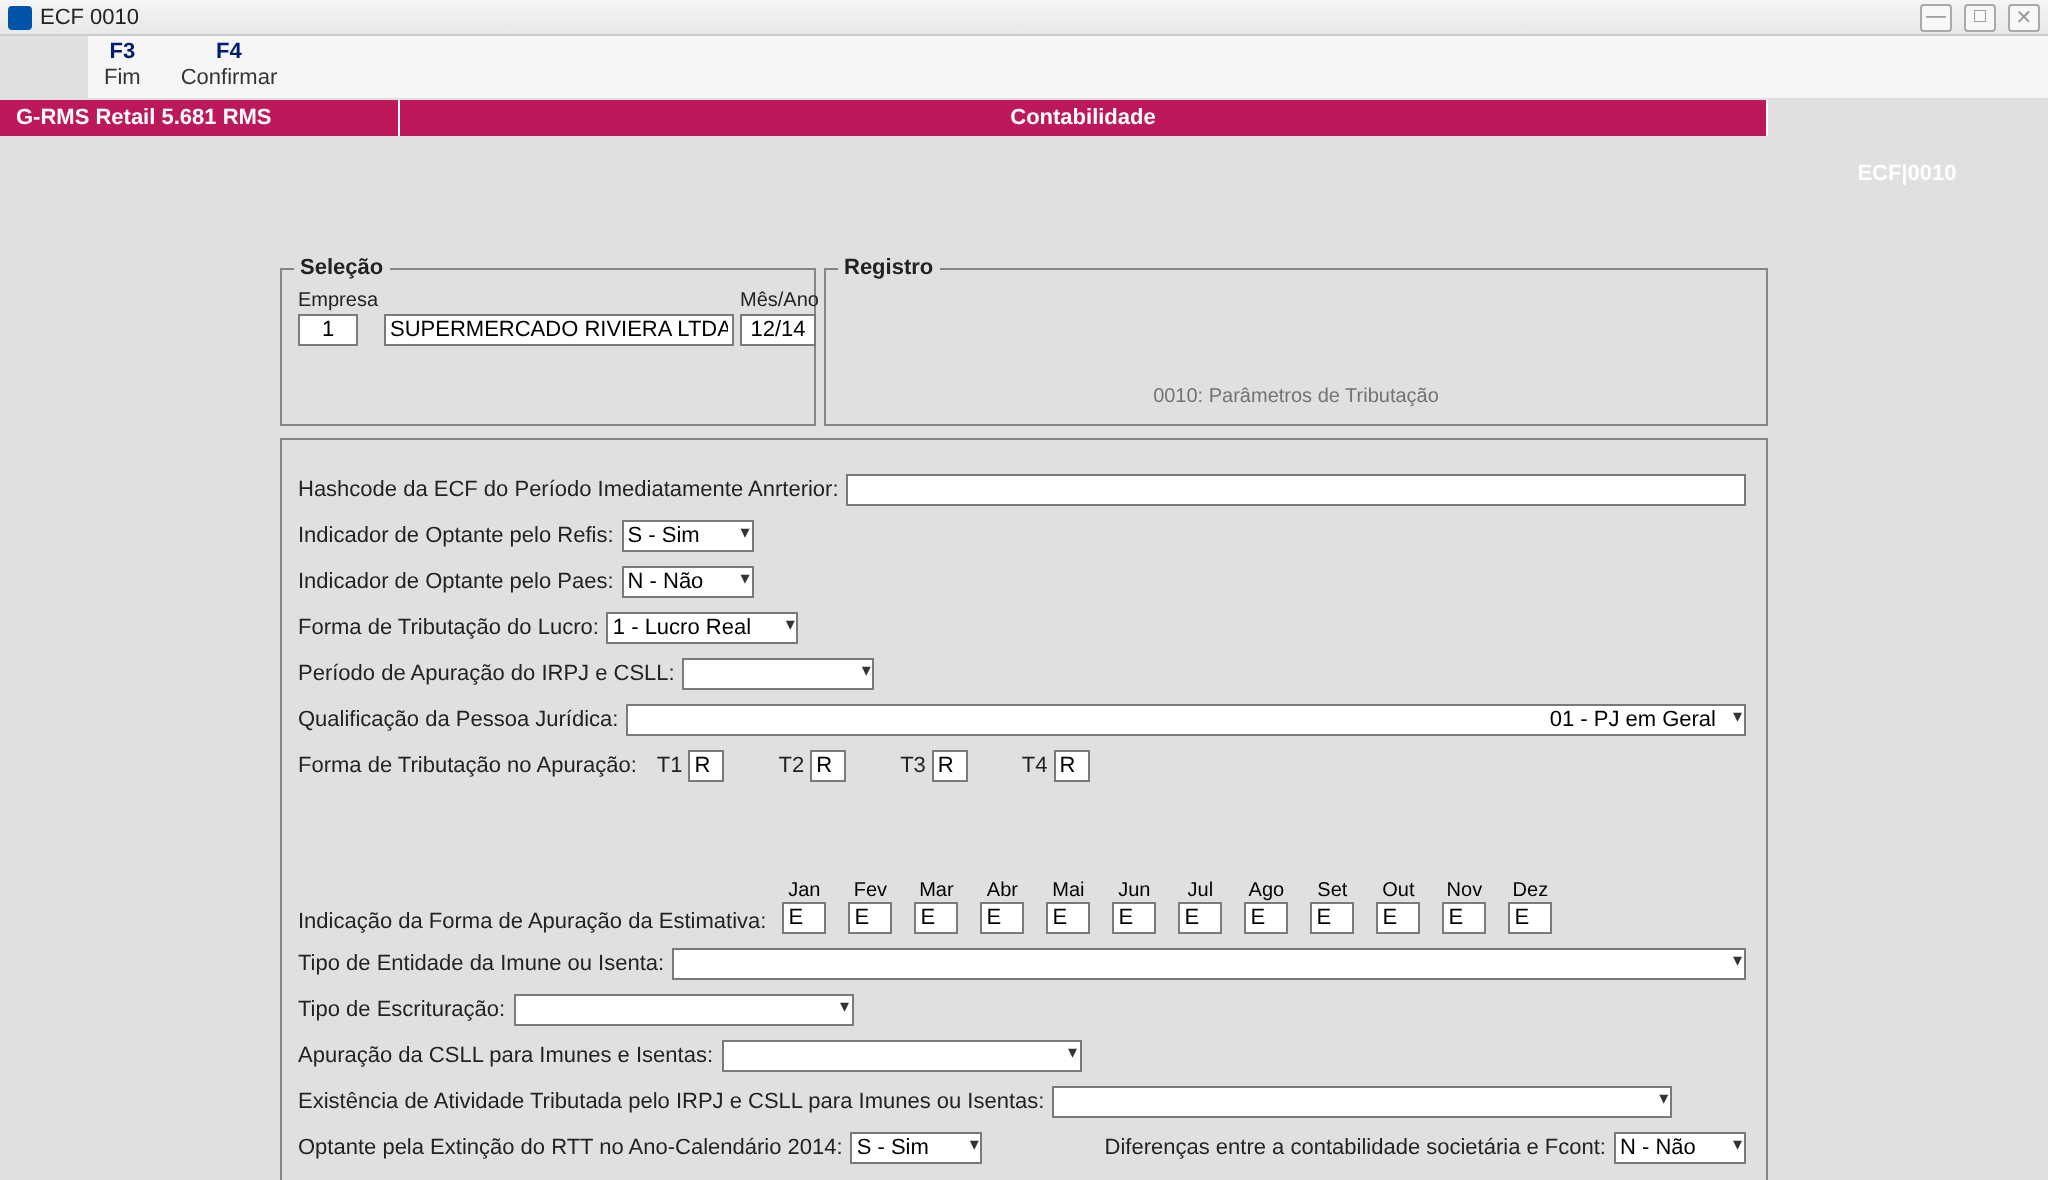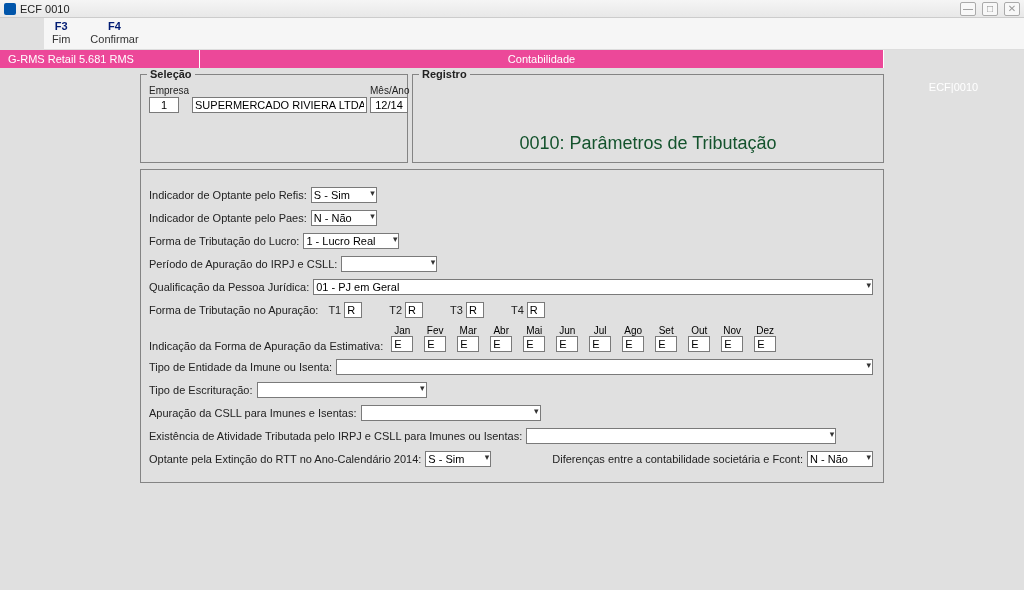--- a/index.html
+++ b/index.html
@@ -11,51 +11,51 @@
   .titlebar .win-icons { display: flex; gap: 6px; }
   .titlebar .win-icons span { width: 16px; height: 14px; border: 1px solid #aaa; border-radius: 2px; display: inline-flex; align-items: center; justify-content: center; font-size: 10px; color: #888; background: #f8f8f8; }
   .titlebar .win-icons .close { color: #999; }
 
   .menubar { height: 32px; background: #f6f6f6; display: flex; padding: 2px 8px; gap: 20px; align-items: flex-start; border-bottom: 1px solid #ddd; margin-left: 44px; }
   .menubar .menu-col { text-align: center; line-height: 13px; }
   .menubar .menu-col .fkey { font-weight: bold; color: #001b73; }
   .menubar .menu-col .flabel { color: #333; }
 
   .blue-bar { height: 18px; display: flex; }
-  .blue-bar > div { display: flex; align-items: center; justify-content: center; color: #fff; font-weight: normal; font-size: 11px; background: #ec4899; border-right: 1px solid #fff; }
+  .blue-bar > div { display: flex; align-items: center; justify-content: center; color: #fff; font-weight: bold; font-size: 11px; background: #be185d; border-right: 1px solid #fff; }
   .blue-left  { width: 200px; justify-content: flex-start !important; padding-left: 8px; }
   .blue-mid   { flex: 1; }
   .blue-right { width: 140px; justify-content: center; margin-top: 37px; }
 
-  .workspace { background: #e0e0e0; height: calc(590px - 18px - 32px - 18px); display: flex; justify-content: center; }
+  .workspace { background: #e0e0e0; height: calc(590px - 18px - 32px - 18px); padding-top: 60px; display: flex; justify-content: center; }
 
   .form-wrap { width: 744px; }
 
   .top-row { display: flex; gap: 4px; }
   .group { border: 1px solid #848484; position: relative; padding: 10px 8px 8px 8px; margin-top: 6px; }
   .group > legend, .group > .legend { position: absolute; top: -7px; left: 6px; background: #e0e0e0; padding: 0 3px; font-weight: bold; color: #222; }
   .selecao { width: 268px; }
   .registro { flex: 1; display: flex; align-items: center; justify-content: center; min-height: 44px; }
-  .registro-title { font-size: 18px; color: #14532d; margin-top: 48px; }
+  .registro-title { font-size: 10px; color: #737373; margin-top: 48px; }
 
   .selecao .row { display: flex; align-items: flex-end; gap: 3px; }
   .selecao label.small { display: block; font-size: 10px; color: #222; margin-bottom: 1px; }
   input.text, select.text { border: 1px solid #7a7a7a; background: #fff; height: 16px; padding: 0 2px; font-size: 11px; }
   input.text[readonly] { background: #fff; }
 
   .main-group { margin-top: 6px; padding-right: 10px; }
   .frow { display: flex; align-items: center; margin: 7px 0; gap: 4px; }
   .flabel { color: #222; white-space: nowrap; }
   .hl { background: #1a4bcf; color: #fff; padding: 0 1px; }
   .sel-wrap { position: relative; display: inline-block; }
   .sel-wrap::after { content: "▾"; position: absolute; right: 2px; top: 1px; font-size: 9px; color: #333; pointer-events: none; }
   .sel-wrap input.text { padding-right: 14px; }
 
   .months { display: flex; gap: 7px; }
-  .months .mcol { width: 26px; text-align: center; }
+  .months .mcol { width: 26px; text-align: center; margin-top: 42px; }
   .months .mcol .mh { font-size: 10px; }
   .months .mcol input { width: 22px; text-align: left; }
 
   .tcol { display:flex; align-items:center; gap:3px; }
 
 </style>
 </head>
 <body>
 
 <div class="titlebar">
@@ -108,20 +108,24 @@
       </div>
 
       <div class="group registro">
         <span class="legend">Registro</span>
         <span class="registro-title">0010: Parâmetros de Tributação</span>
       </div>
     </div>
 
     <div class="group main-group">
 
+      <div class="frow">
+        <span class="flabel">Hashcode da ECF do Período Imediatamente Anrterior:</span>
+        <input class="text" style="flex: 1 1 0%; width: 330px;" value="">
+      </div>
 
       <div class="frow">
         <span class="flabel">Indicador de Optante pelo Refis:</span>
         <span class="sel-wrap"><input class="text" style="width: 66px;" value="S - Sim"></span>
       </div>
 
       <div class="frow">
         <span class="flabel">Indicador de Optante pelo Paes:</span>
         <span class="sel-wrap"><input class="text" style="width: 66px;" value="N - Não"></span>
       </div>
@@ -131,21 +135,21 @@
         <span class="sel-wrap"><input class="text" style="width: 96px;" value="1 - Lucro Real"></span>
       </div>
 
       <div class="frow">
         <span class="flabel">Período de Apuração do IRPJ e CSLL:</span>
         <span class="sel-wrap"><input class="text hl" style="width: 96px;" value="A - Anual"></span>
       </div>
 
       <div class="frow">
         <span class="flabel">Qualificação da Pessoa Jurídica:</span>
-        <span class="sel-wrap" style="flex:1"><input class="text" style="width: 100%;" value="01 - PJ em Geral"></span>
+        <span class="sel-wrap" style="flex:1"><input class="text" style="width: 100%; text-align: right;" value="01 - PJ em Geral"></span>
       </div>
 
       <div class="frow">
         <span class="flabel">Forma de Tributação no Apuração:</span>
         <div id="t-container" style="display:flex;gap:27px;margin-left:6px">
             <div class="tcol">
               <span class="flabel">T1</span>
               <input class="text" value="R" style="width: 18px;">
             </div>
             <div class="tcol">

